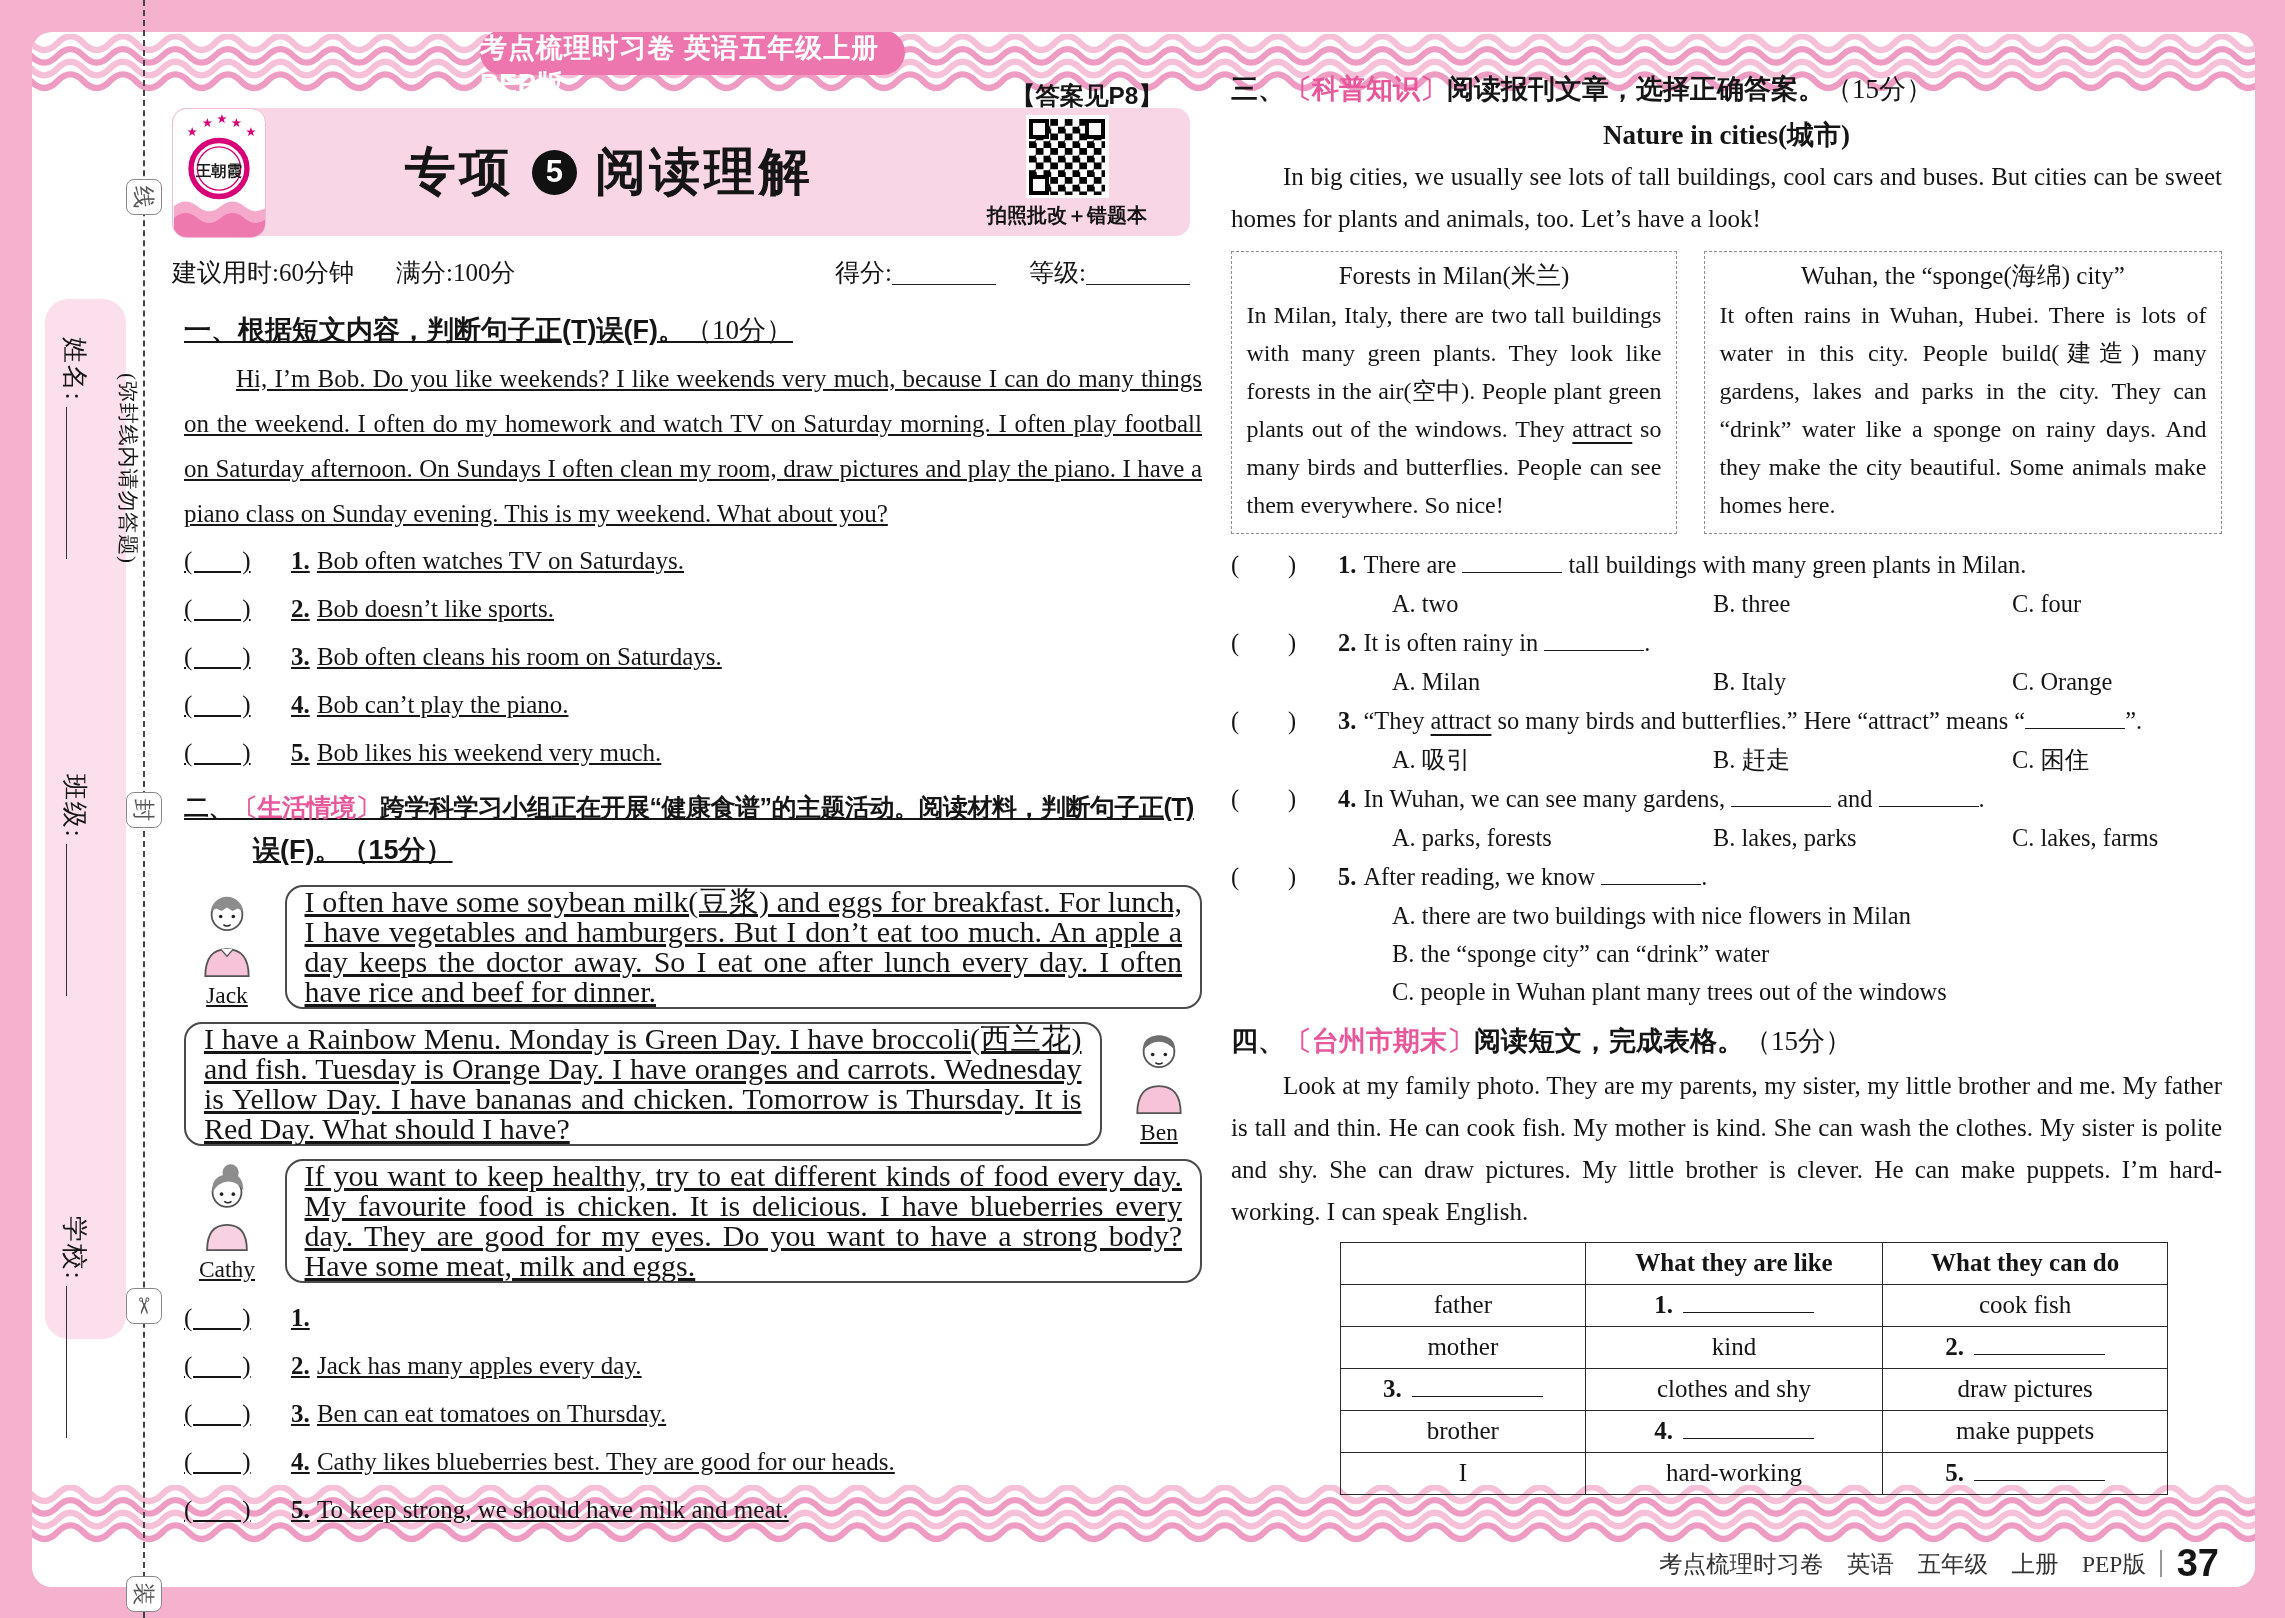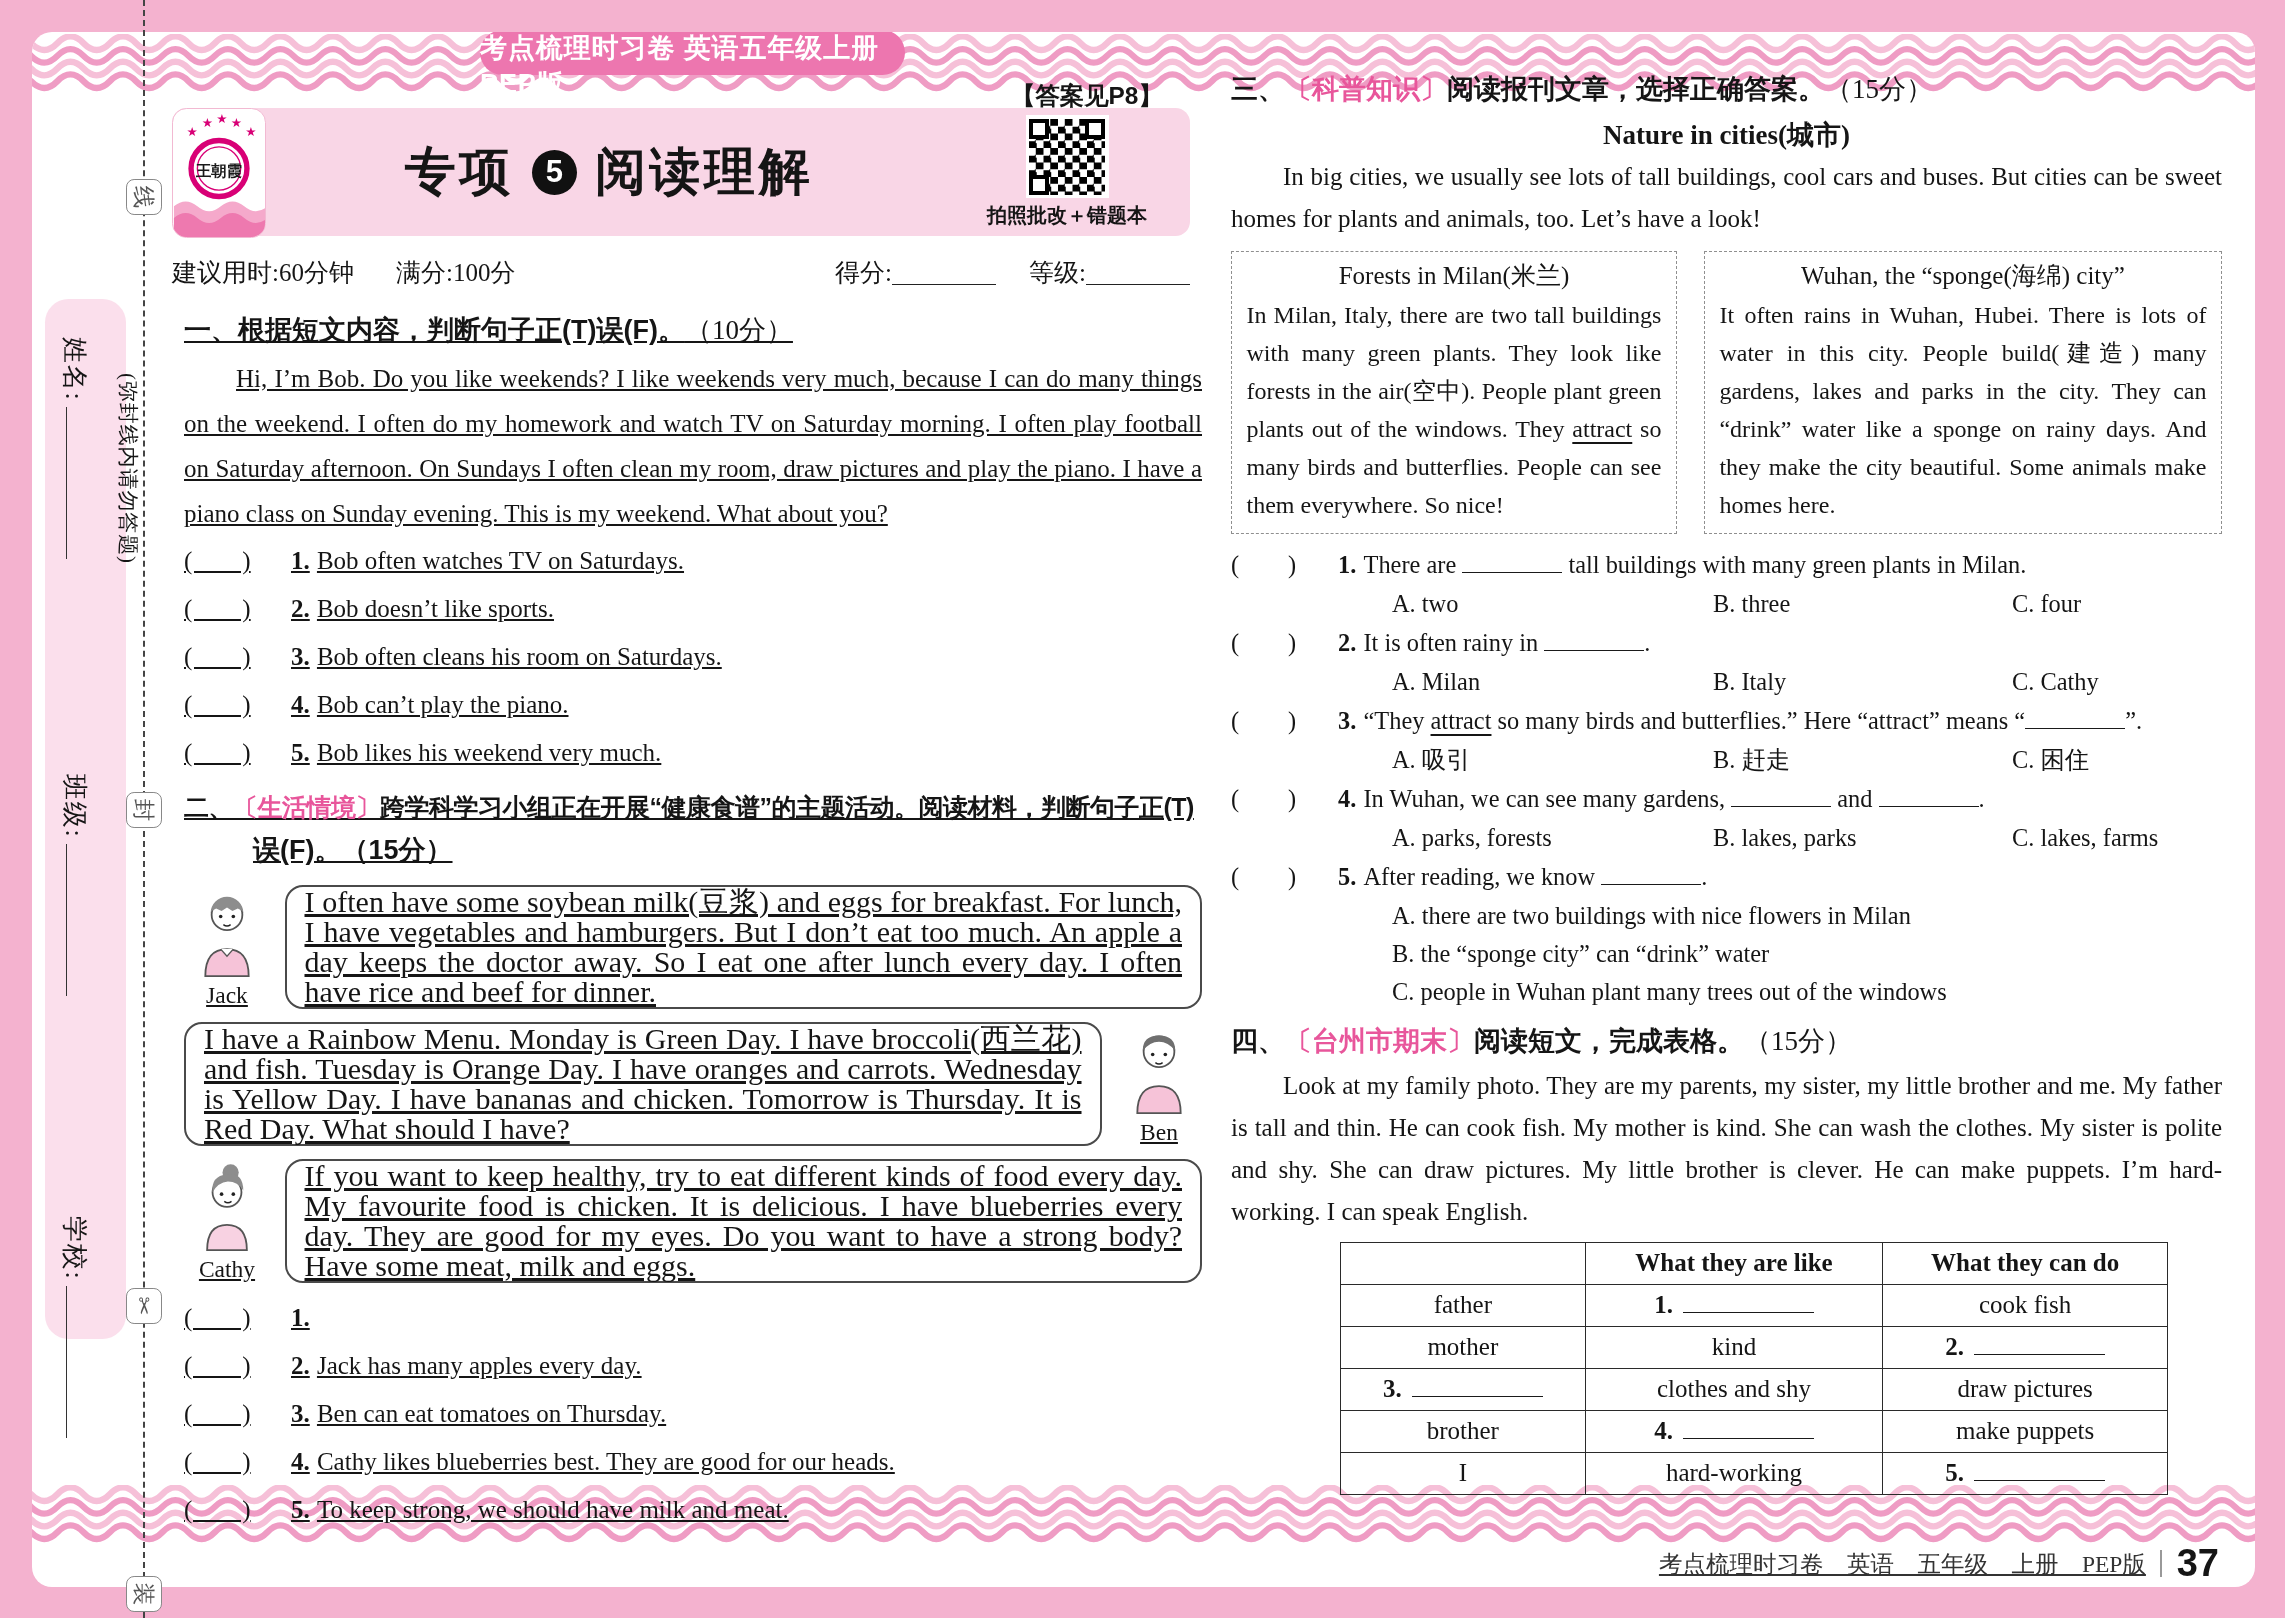--- a/index.html
+++ b/index.html
@@ -66,21 +66,21 @@
   .opts-stacked div{padding:0;}
   .passage4{font-size:25px;line-height:42px;text-align:justify;text-indent:52px;margin-top:1.8px;}
   table.ftable{border-collapse:collapse;margin:9px 0 0 109px;width:828px;font-size:25px;border-radius:11px;}
   .ftable th,.ftable td{border:1.8px solid #2a2a2a;height:41px;text-align:center;padding:0 7.2px;}
   .ftable th{font-weight:700;}
   .ftable .blank{width:131px;}
   .ftable b{padding-right:3.6px;}
 
   
   .footer{position:absolute;right:36px;bottom:1.8px;display:flex;align-items:center;gap:14.5px;}
-  .footer-text{font-size:23.5px;color:#333;text-decoration:underline;}
+  .footer-text{font-size:23.5px;color:#333;}
   .footer-div{width:1.8px;height:27px;background:#999;}
   .page-num{font-family:"Liberation Sans","DejaVu Sans",sans-serif;font-weight:800;font-size:38px;}
 
   
   .fold-line{position:absolute;left:143px;top:0;bottom:0;width:0;border-left:2.7px dashed #444;}
   .side-strip{position:absolute;left:45px;top:299px;width:81px;height:1040px;background:#fbdfec;border-radius:23.5px;}
   .v-field{position:absolute;transform:rotate(90deg);transform-origin:left top;white-space:nowrap;font-size:26px;letter-spacing:1.8px;}
   .v-note{position:absolute;transform:rotate(90deg);transform-origin:left top;white-space:nowrap;font-size:21px;letter-spacing:0.9px;}
   .wline{display:inline-block;width:152px;border-bottom:1.8px solid #333;height:1.8px;vertical-align:baseline;margin-left:5.4px;}
   .stamp{position:absolute;left:126px;width:36px;height:36px;background:#fff;border:1.8px solid #888;border-radius:8.1px;
@@ -297,21 +297,21 @@
         </div>
 
         <div class="q-row">
           <span class="paren">(　　)</span>
           <span class="qnum">2.</span>
           <span class="qtext">It is often rainy in <span class="blank"></span>.</span>
         </div>
         <div class="opts">
           <span>A. Milan</span>
           <span>B. Italy</span>
-          <span>C. Cathy</span>
+          <span>C. Orange</span>
         </div>
 
         <div class="q-row">
           <span class="paren">(　　)</span>
           <span class="qnum">3.</span>
           <span class="qtext">“They <u>attract</u> so many birds and butterflies.” Here “attract” means “<span class="blank"></span>”.</span>
         </div>
         <div class="opts">
           <span>A. 吸引</span>
           <span>B. 赶走</span>

